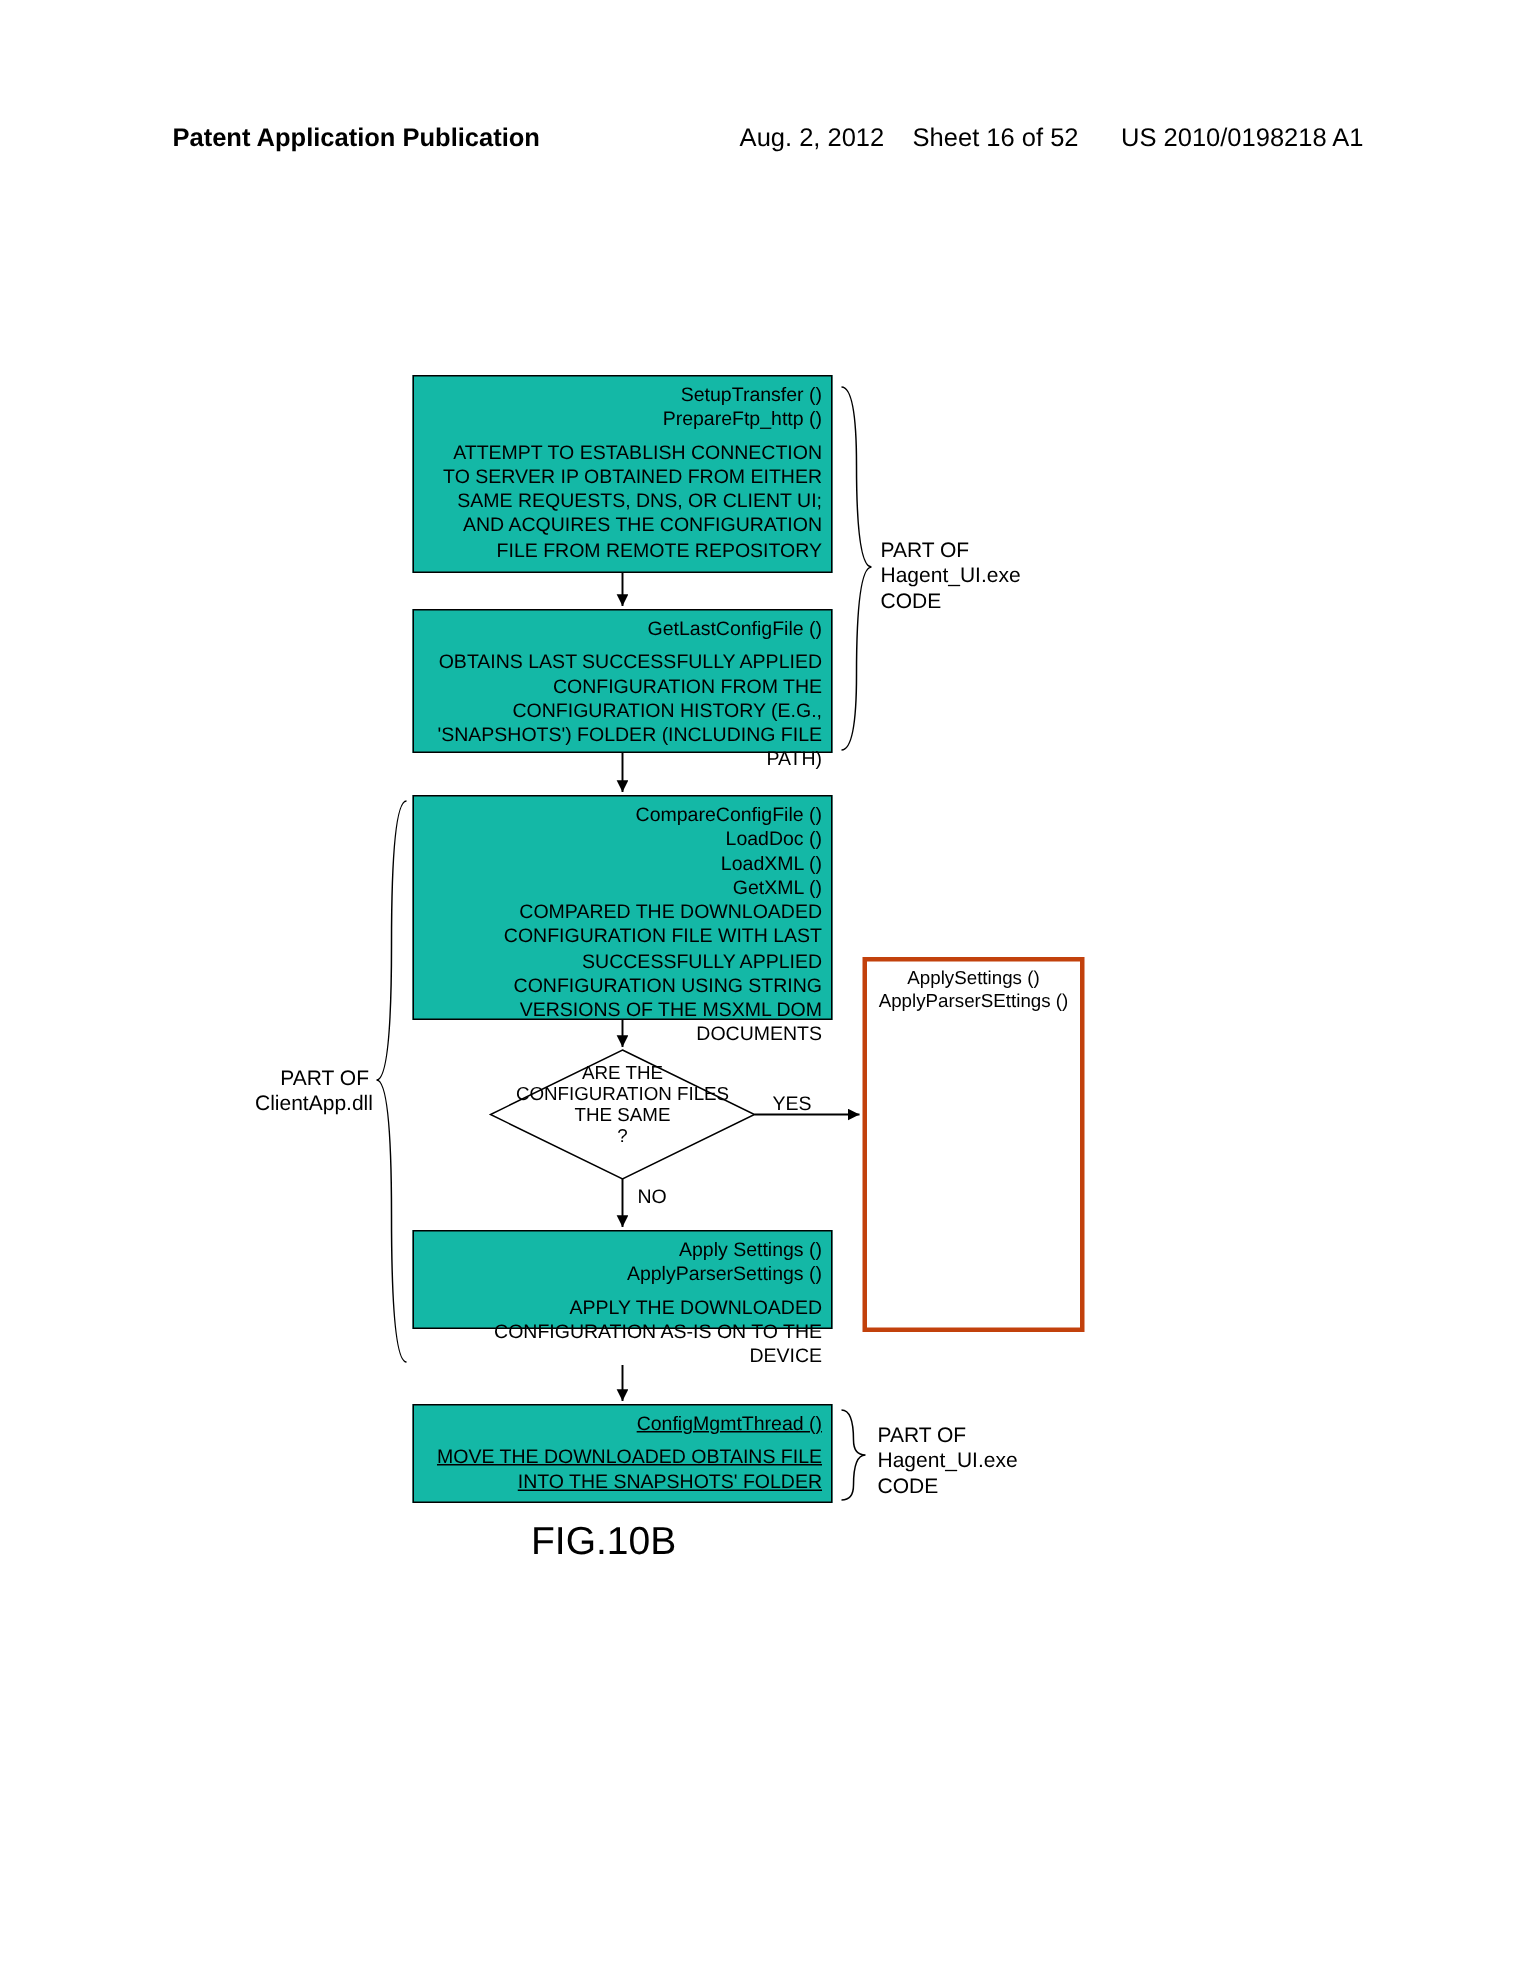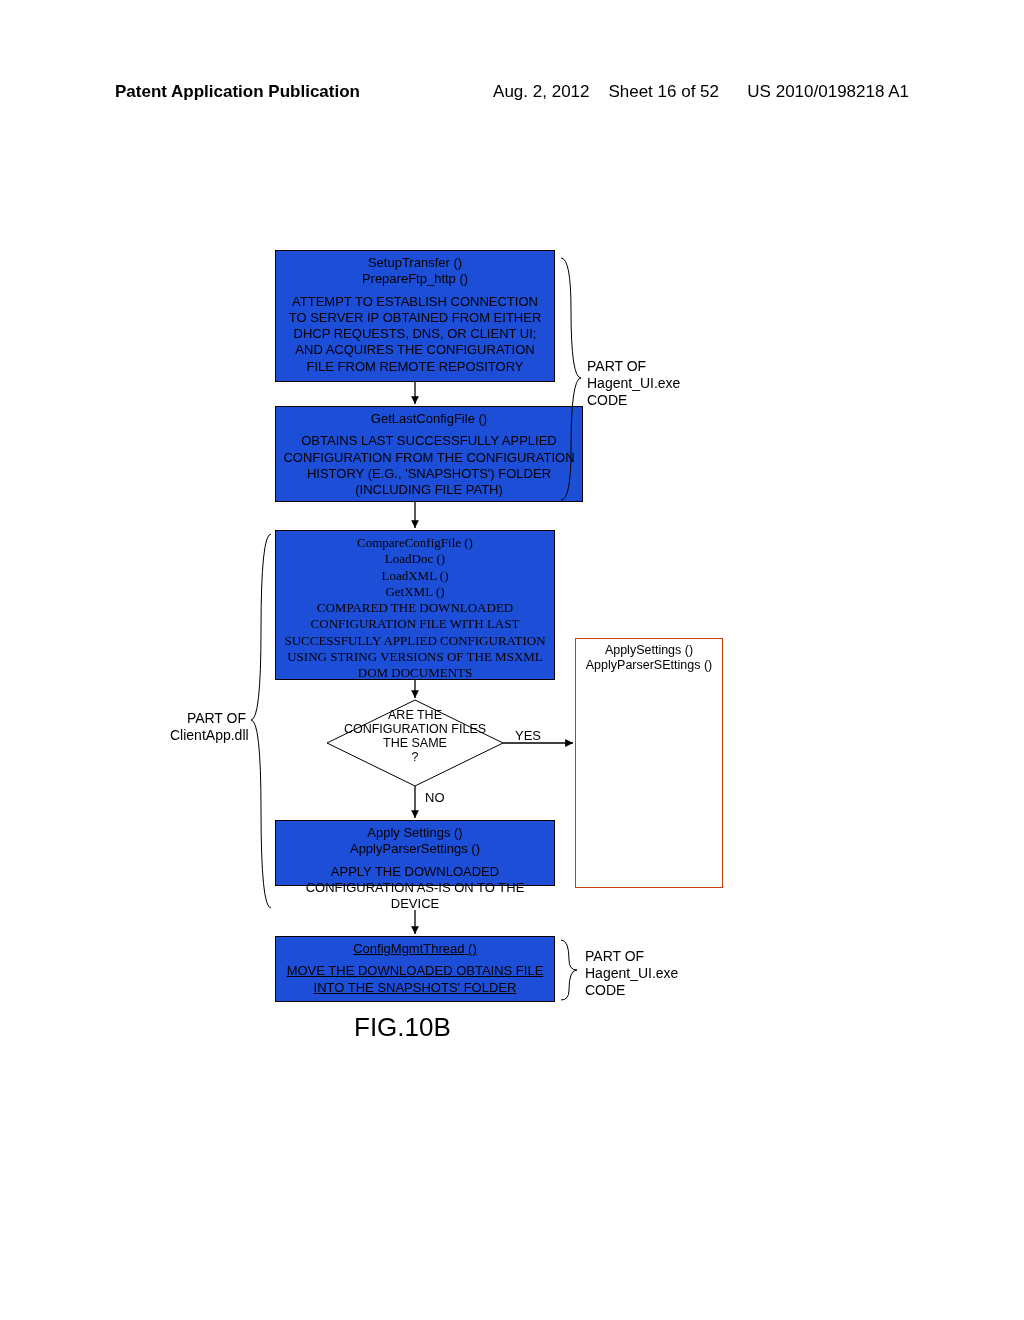--- a/index.html
+++ b/index.html
@@ -26,30 +26,30 @@
   .header-right { }
   .diagram {
     position: absolute;
     top: 250px;
     left: 185px;
     width: 650px;
   }
   .box {
     position: absolute;
     border: 1px solid #000;
-    text-align: center;
+    text-align: right;
     font-size: 13px;
     line-height: 1.25;
     padding: 4px 6px;
     box-sizing: border-box;
-    background: #1d4ed8;
+    background: #14b8a6;
   }
   .sidebox {
     position: absolute;
-    border: 1px solid #c2410c;
+    border: 3px solid #c2410c;
     text-align: center;
     font-size: 12.5px;
     line-height: 1.2;
     padding: 4px;
     box-sizing: border-box;
     background: #fff;
   }
   .label {
     position: absolute;
     font-size: 14px;
@@ -80,30 +80,30 @@
     <span>US 2010/0198218 A1</span>
   </span>
 </div>
 
 <div class="diagram">
 
   <div class="box" style="left:90px; top:0px; width:280px; height:132px;">
     <div style="white-space:pre-line;">SetupTransfer ()
 PrepareFtp_http ()</div>
     <div style="height:6px"></div>
-    <div>ATTEMPT TO ESTABLISH CONNECTION TO SERVER IP OBTAINED FROM EITHER DHCP REQUESTS, DNS, OR CLIENT UI; AND ACQUIRES THE CONFIGURATION FILE FROM REMOTE REPOSITORY</div>
+    <div>ATTEMPT TO ESTABLISH CONNECTION TO SERVER IP OBTAINED FROM EITHER SAME REQUESTS, DNS, OR CLIENT UI; AND ACQUIRES THE CONFIGURATION FILE FROM REMOTE REPOSITORY</div>
   </div>
 
-  <div class="box" style="left:90px; top:156px; width:308px; height:96px;">
+  <div class="box" style="left:90px; top:156px; width:280px; height:96px;">
     <div>GetLastConfigFile ()</div>
     <div style="height:6px"></div>
     <div>OBTAINS LAST SUCCESSFULLY APPLIED CONFIGURATION FROM THE CONFIGURATION HISTORY (E.G., 'SNAPSHOTS') FOLDER (INCLUDING FILE PATH)</div>
   </div>
 
-  <div class="box" style="left:90px; top:280px; width:280px; height:150px;font-family:Liberation Serif, serif;">
+  <div class="box" style="left:90px; top:280px; width:280px; height:150px;">
     <div style="white-space:pre-line;">CompareConfigFile ()
 LoadDoc ()
 LoadXML ()
 GetXML ()</div>
     <div>COMPARED THE DOWNLOADED CONFIGURATION FILE WITH LAST SUCCESSFULLY APPLIED CONFIGURATION USING STRING VERSIONS OF THE MSXML DOM DOCUMENTS</div>
   </div>
 
   <svg class="overlay" style="left:140px; top:448px;" width="180" height="90">
     <polygon points="90,2 178,45 90,88 2,45" fill="#fff" stroke="#000" stroke-width="1"></polygon>
   </svg>

